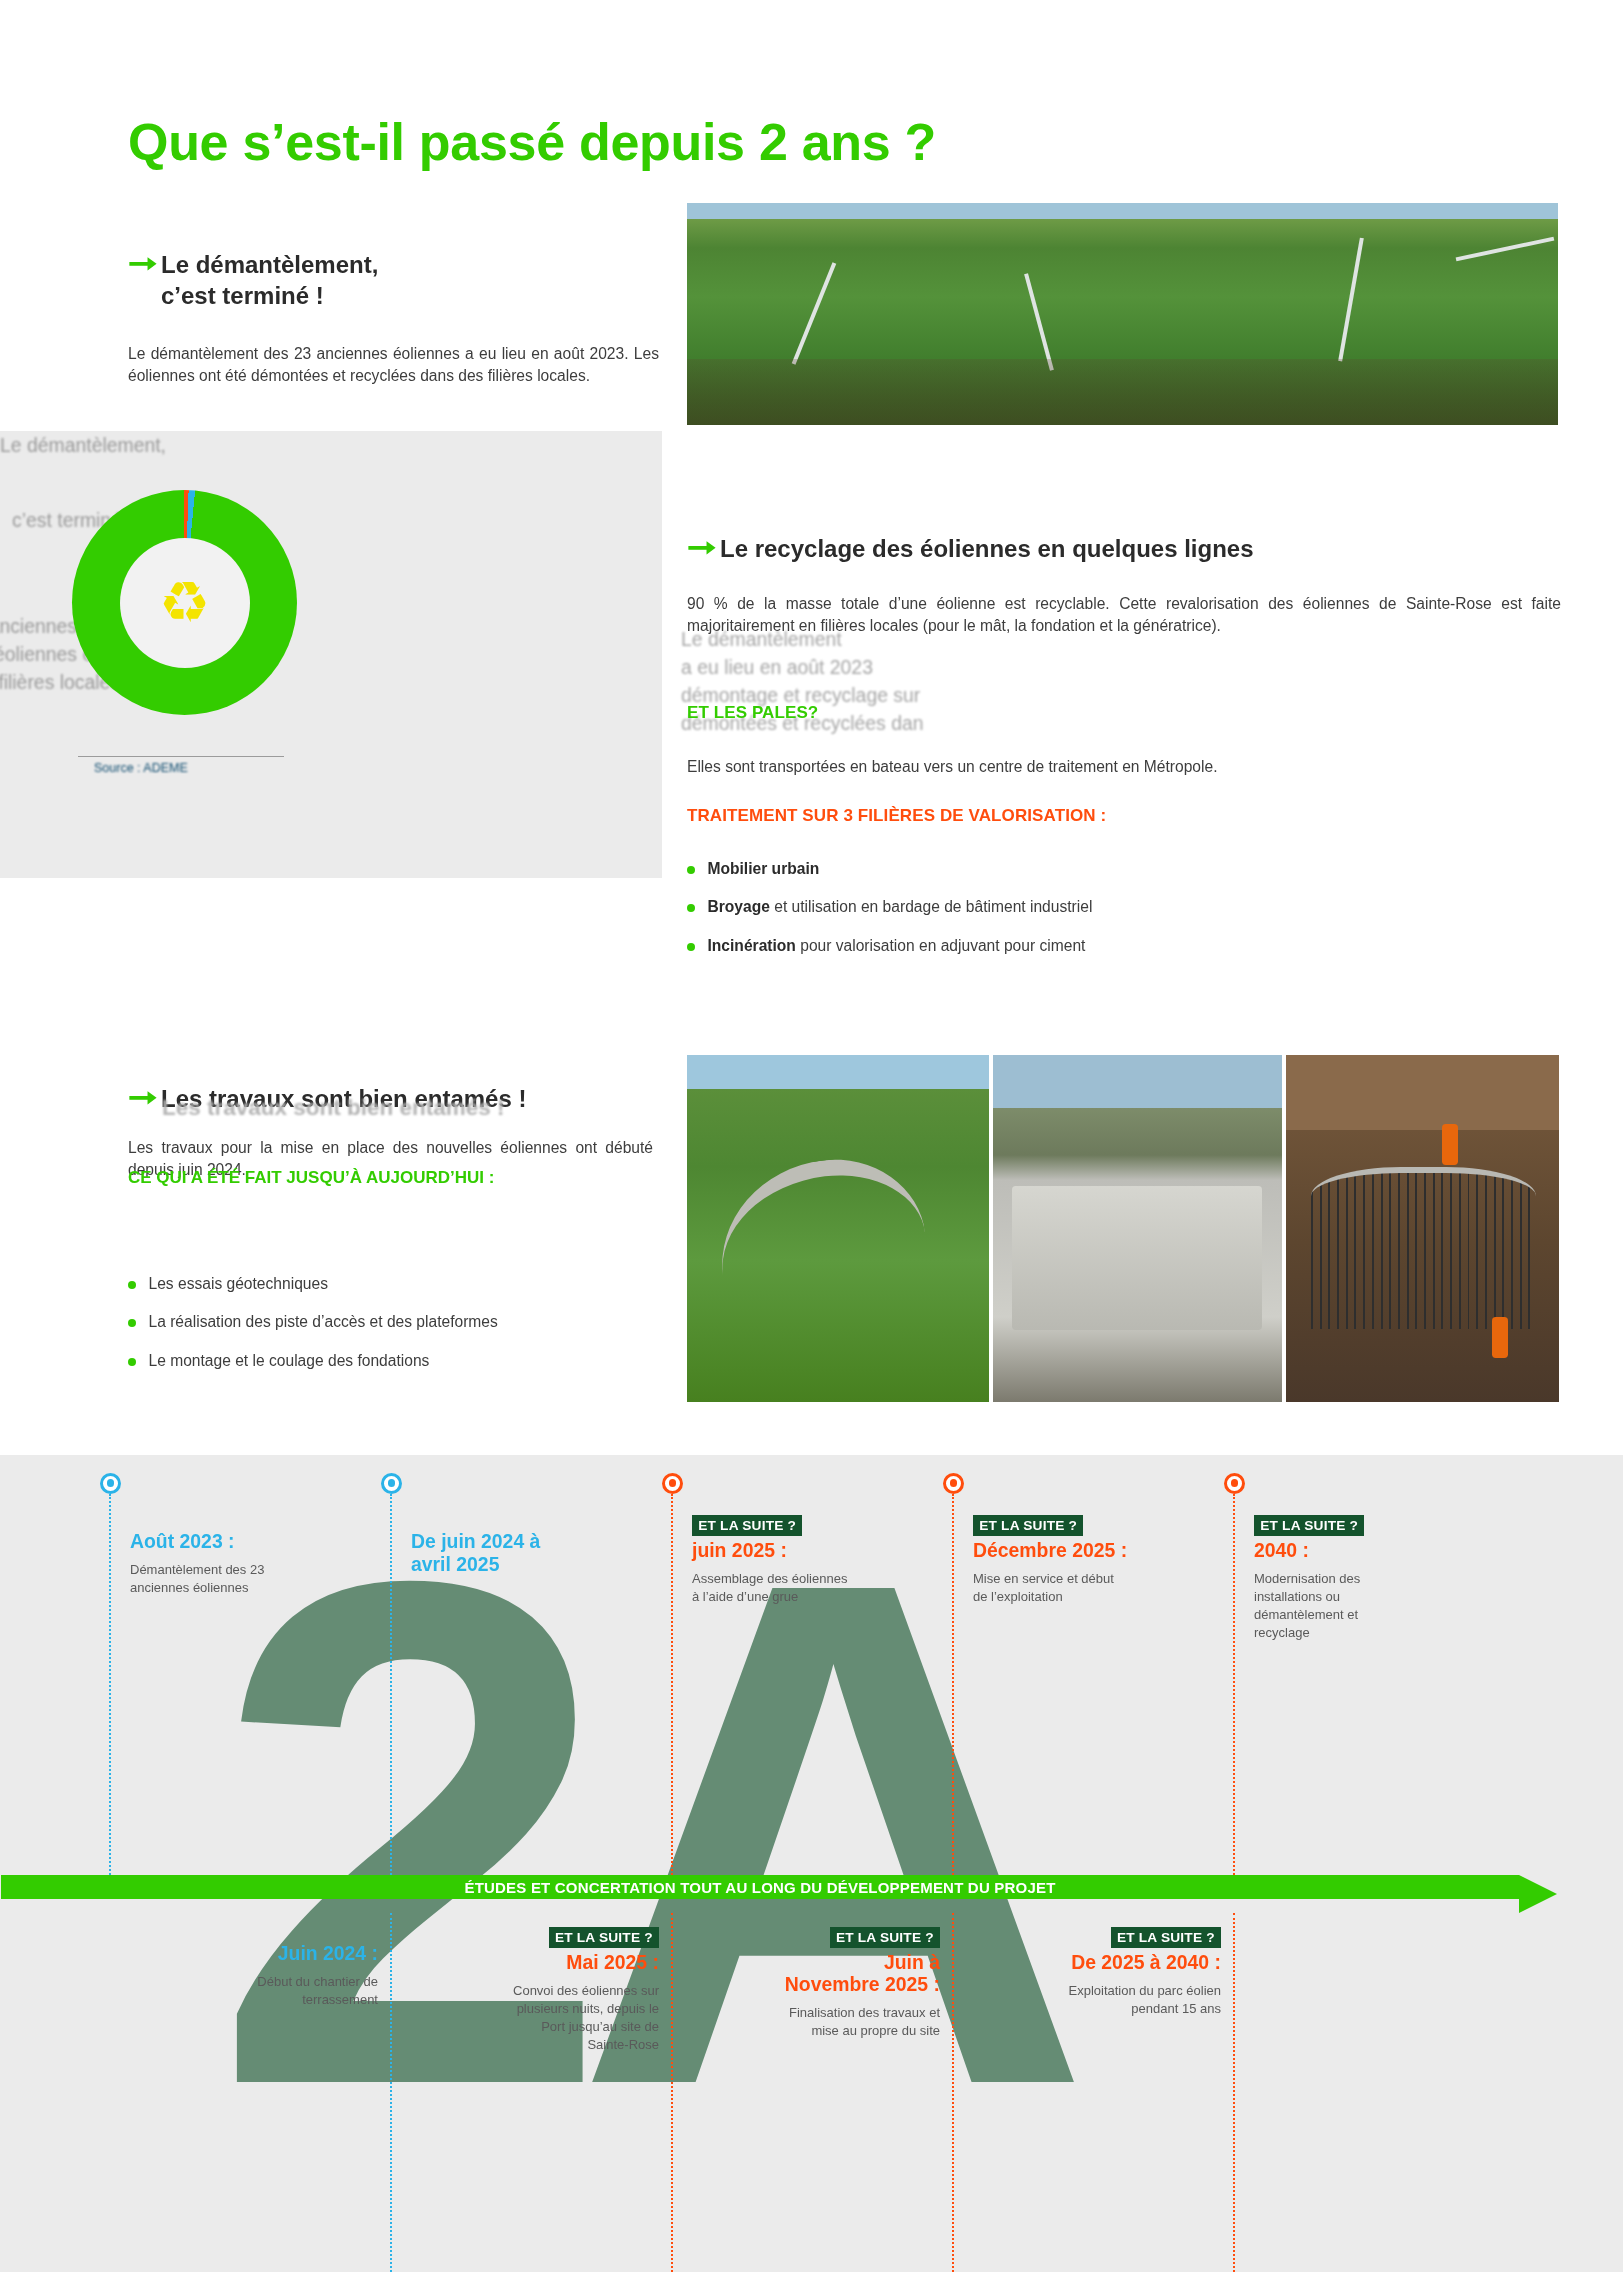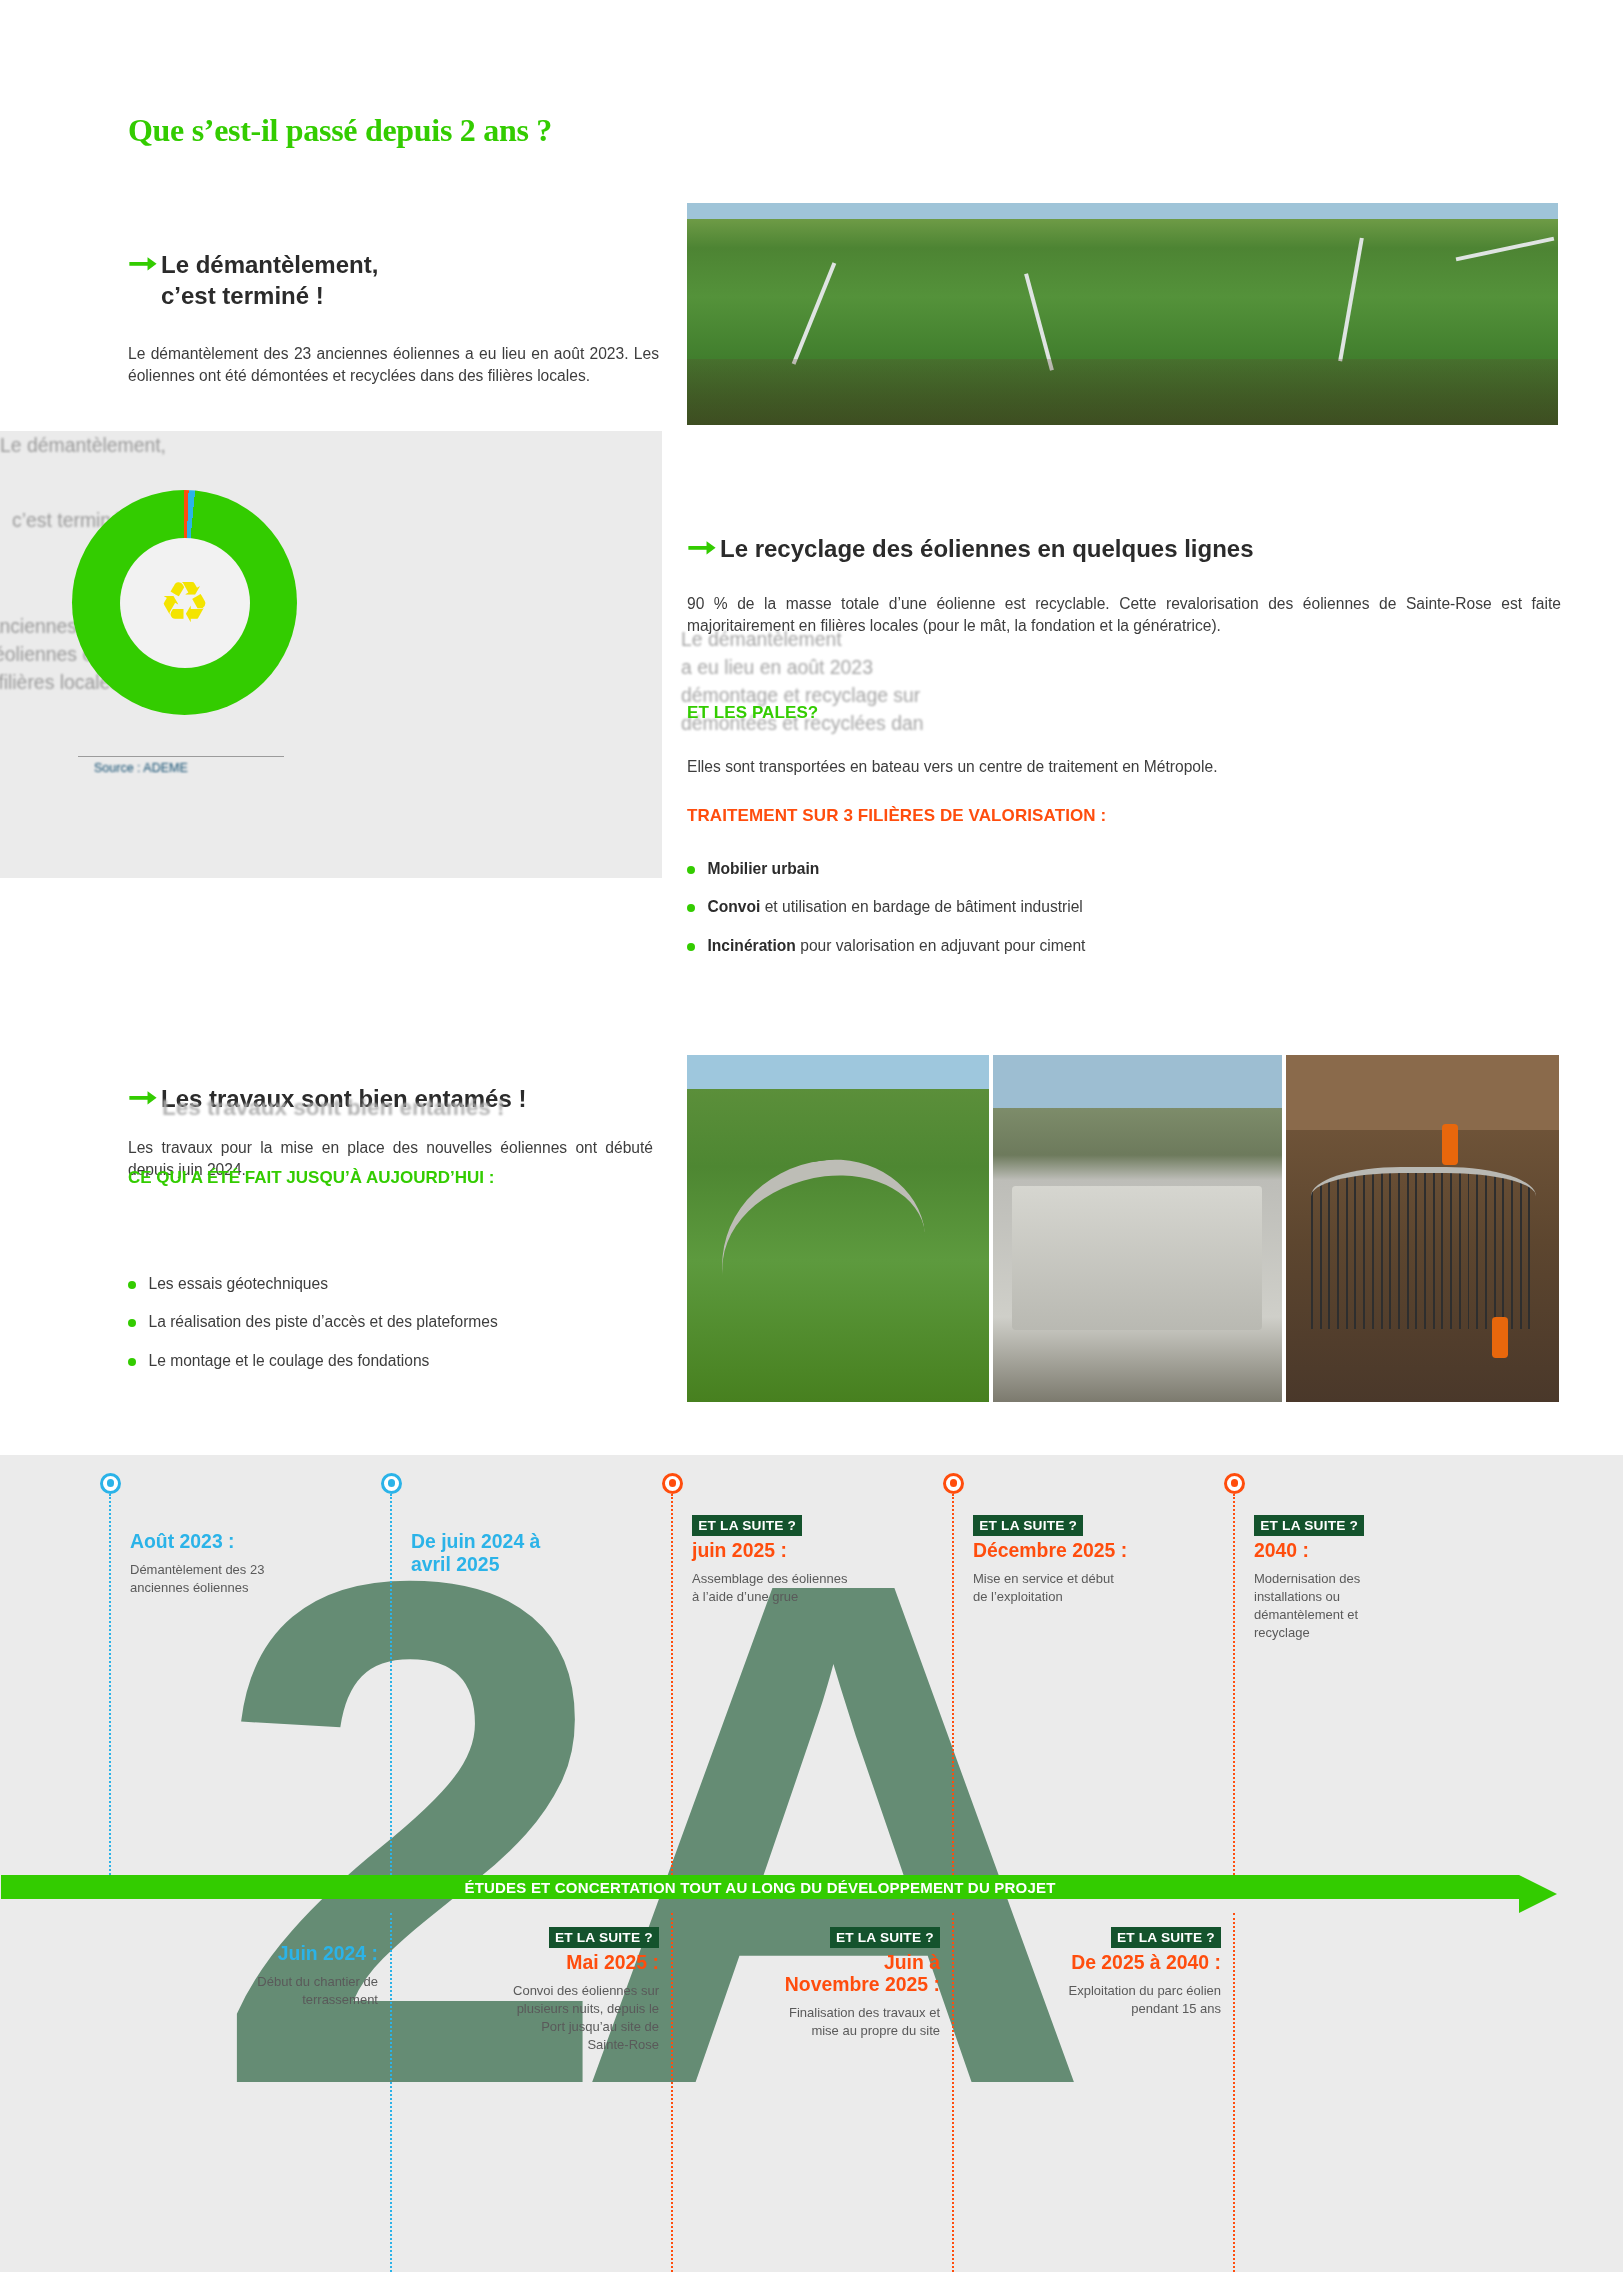--- a/index.html
+++ b/index.html
@@ -10,24 +10,23 @@
     position: relative;
     overflow: hidden;
   }
 
   
   .page-top { position: absolute; left: 0; top: 0; width: 1623px; height: 1455px; background: #fff; }
 
   .main-title {
     position: absolute;
     left: 128px; top: 112px;
-    font-size: 32px; font-weight: bold;
+    font-size: 52px; font-weight: bold;
     color: #33cc00;
     letter-spacing: -0.3px;
-    font-family: Liberation Serif, serif;
   }
 
   
   .arrow-head { position: absolute; display: flex; align-items: flex-start; gap: 11.2px; }
   .arrow-glyph {
     color: #3c0; font-size: 26px; line-height: 0.95; font-weight: bold;
     transform: scaleX(1.35); transform-origin: left center; margin-top: 1.2px;
   }
   .arrow-title {
     font-size: 24px; font-weight: bold; color: #2b2b2b; line-height: 1.28;
@@ -254,21 +253,21 @@
 
   <div class="orange-sub" style="position:absolute; left:687px; top:806px;">TRAITEMENT SUR 3 FILIÈRES DE VALORISATION :</div>
 
   <div style="position:absolute; left:687px; top:840px; width:874px;">
     <div class="bullet-row">
       <span class="bullet-dot"></span>
       <div class="bullet-text"><b>Mobilier urbain</b><span></span></div>
     </div>
     <div class="bullet-row">
       <span class="bullet-dot"></span>
-      <div class="bullet-text"><b>Convoi</b><span> et utilisation en bardage de bâtiment industriel</span></div>
+      <div class="bullet-text"><b>Broyage</b><span> et utilisation en bardage de bâtiment industriel</span></div>
     </div>
     <div class="bullet-row">
       <span class="bullet-dot"></span>
       <div class="bullet-text"><b>Incinération</b><span> pour valorisation en adjuvant pour ciment</span></div>
     </div>
   </div>
 
   <div class="ghost-text" style="left:0px; top:1074px; color:#b0b0b0; font-size:17.5px;">&nbsp;</div>
 
   <div class="arrow-head" style="left:128px; top:1084px;">

